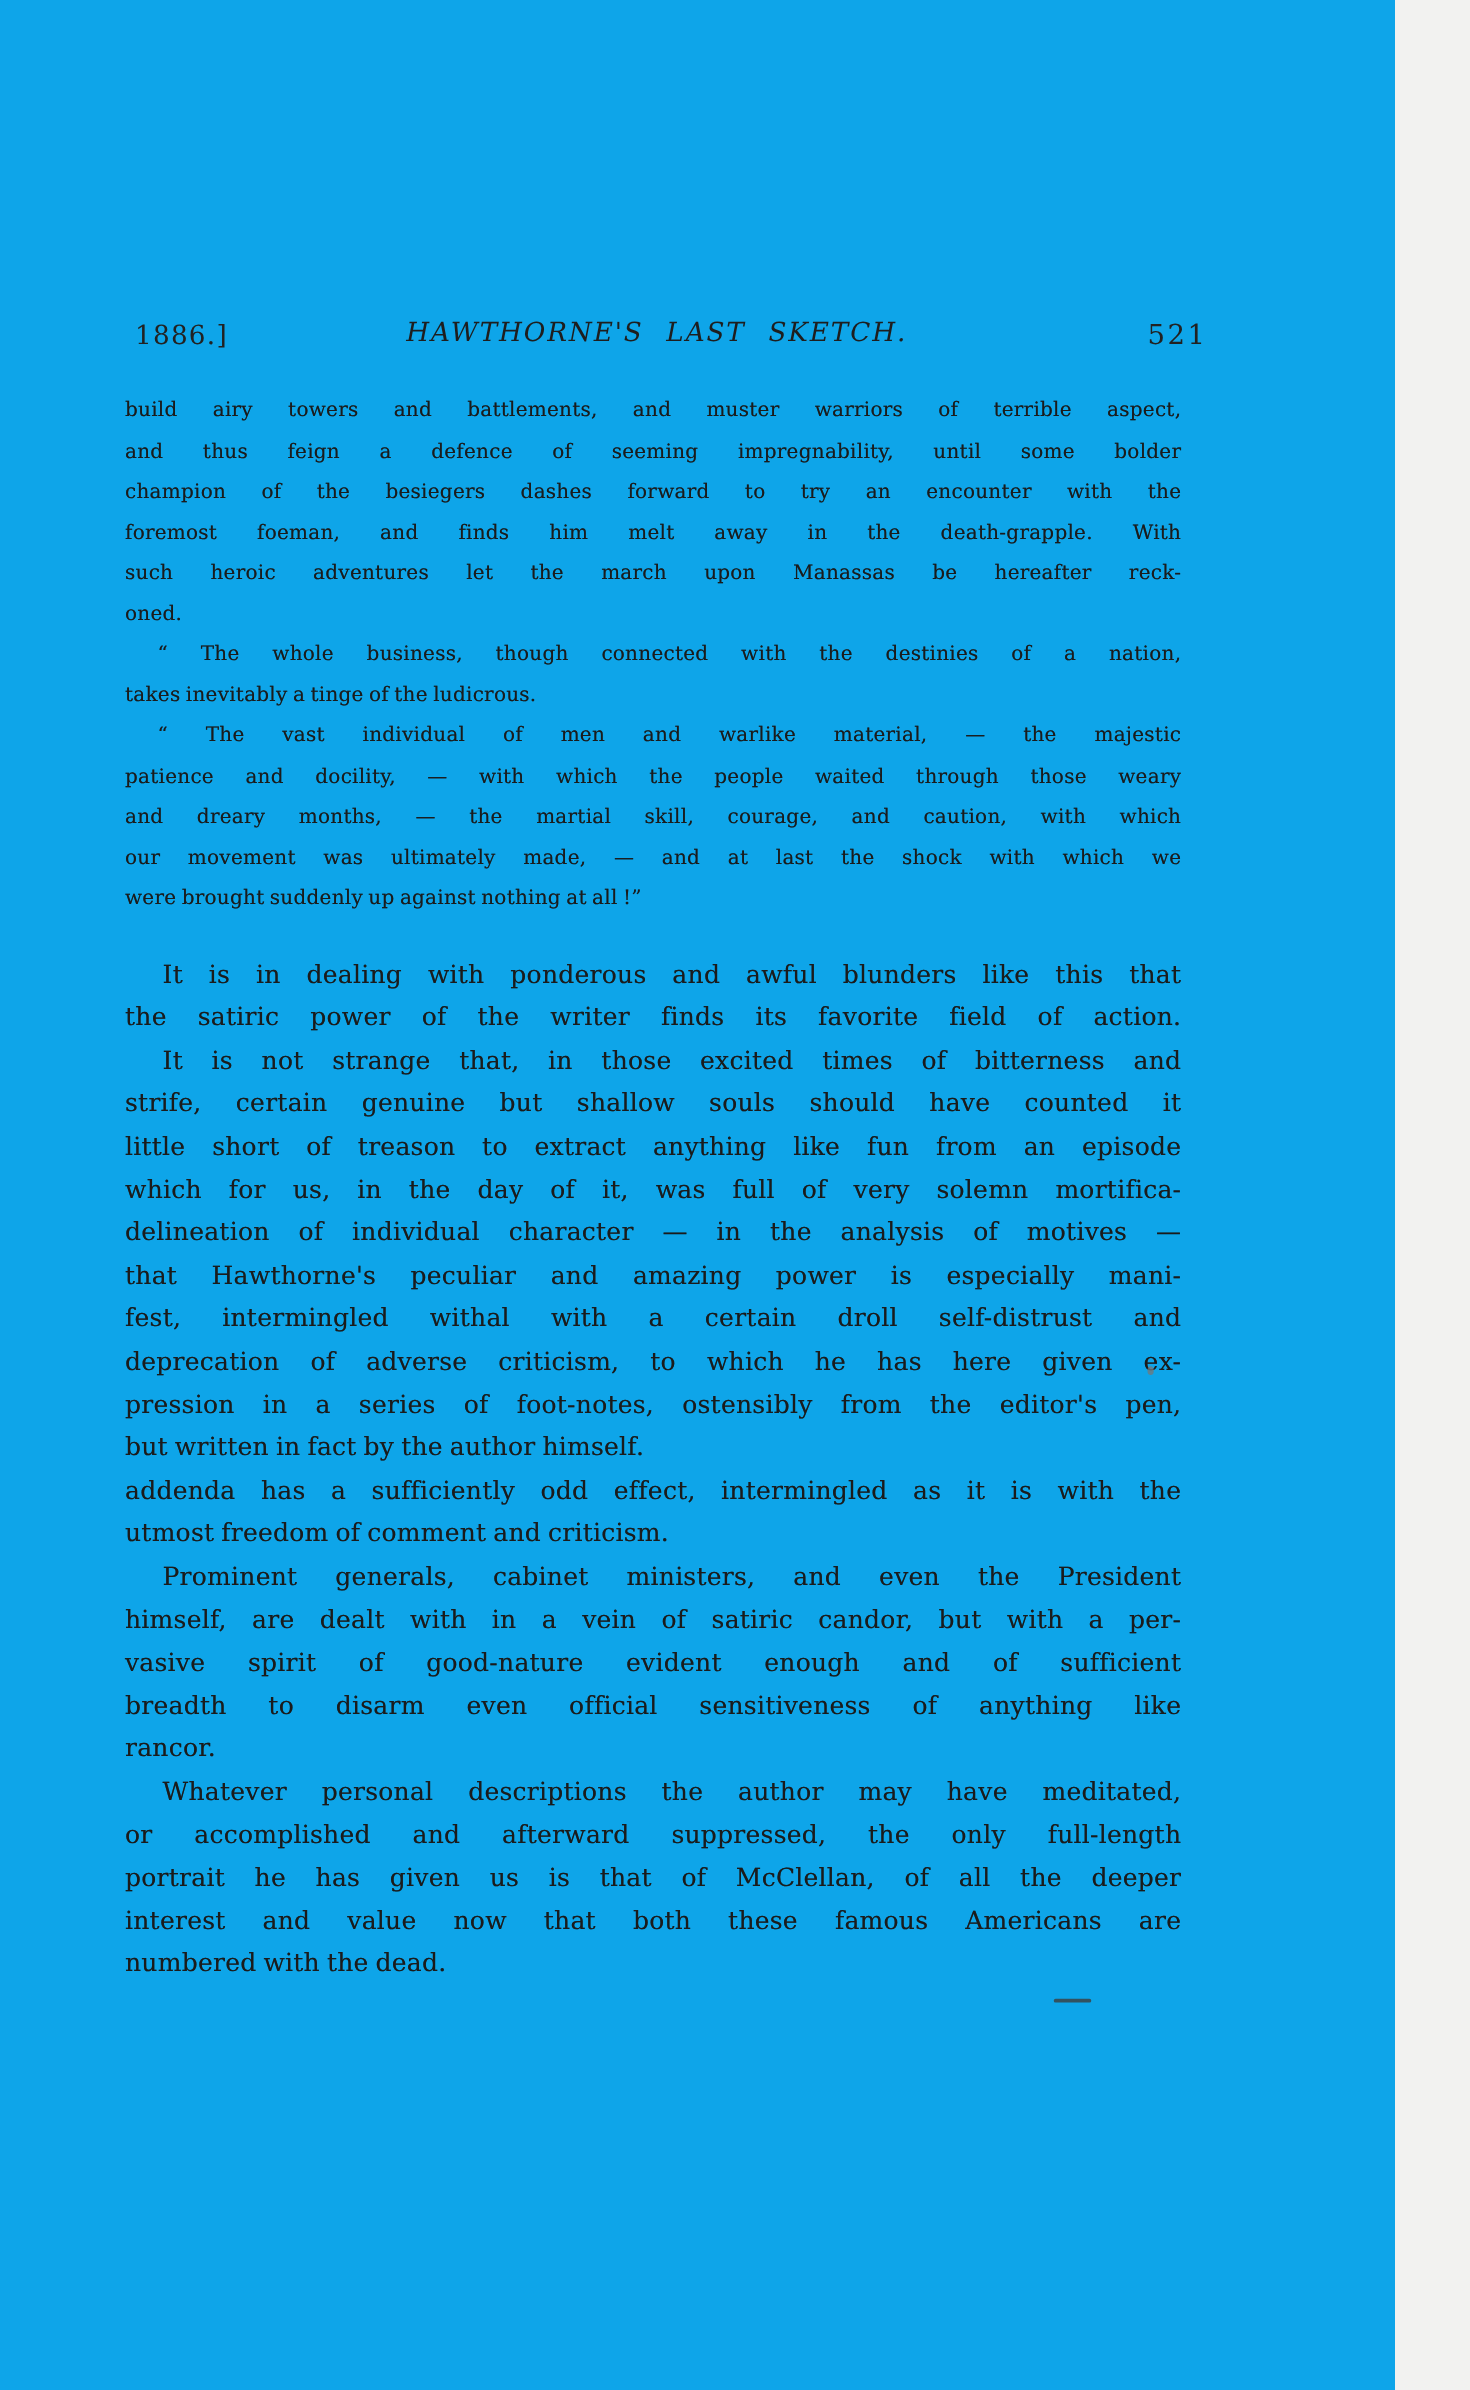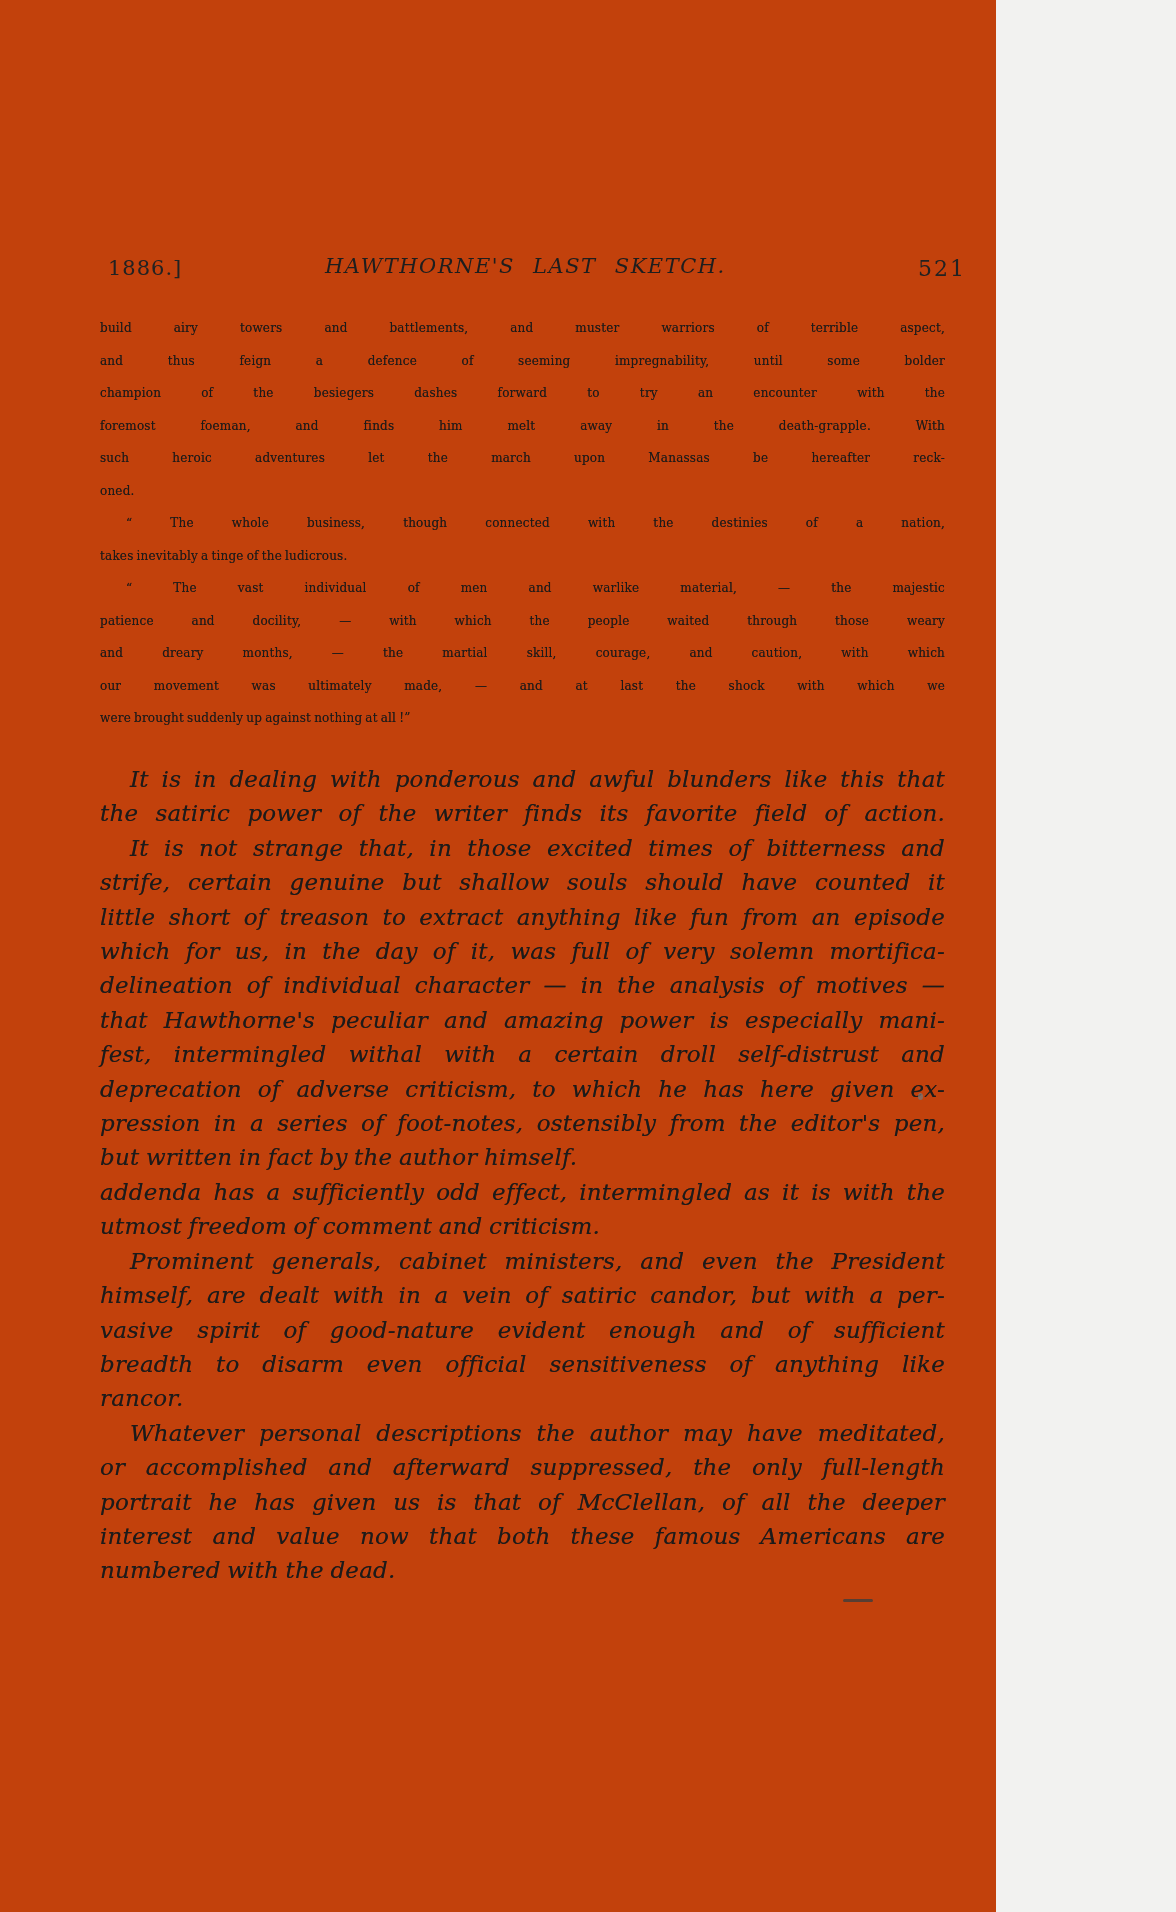--- a/index.html
+++ b/index.html
@@ -2,22 +2,22 @@
 <html><head>
 <meta charset="utf-8">
 <style>
   html,body{margin:0;padding:0;}
   body{
     width:1176px;height:1912px;
     background:#f2f2f0;
     font-family:"DejaVu Serif","Liberation Serif",serif;
   }
   .page{
-    position:relative;width:996px;height:1912px;
-    background:#c2410c;color:#1b1b1b;overflow:hidden;
+    position:relative;width:1116px;height:1912px;
+    background:#0ea5e9;color:#1b1b1b;overflow:hidden;
   }
   
   .running-head{position:absolute;top:254px;left:100px;width:845px;height:30px;}
   .folio-year{
     position:absolute;left:8px;top:2px;
     font-size:21px;letter-spacing:1px;color:#222;
   }
   .head-title{
     position:absolute;left:225px;width:300px;top:0;
     white-space:nowrap;
@@ -31,22 +31,22 @@
   
   .text-block{position:absolute;left:100px;width:845px;color:#1b1b1b;}
   .block-quote{top:312px;}
   .block-main{top:762px;}
   .tline{
     text-align:justify;text-align-last:justify;
     word-spacing:-1px;letter-spacing:0.2px;
     white-space:normal;overflow:visible;
     text-shadow:0 0 0.4px rgba(20,20,20,0.55);
   }
-  .block-quote .tline{font-size:12px;line-height:32.5px;}
-  .block-main .tline{font-size:23px;line-height:34.4px;font-style:italic;}
+  .block-quote .tline{font-size:16px;line-height:32.5px;}
+  .block-main .tline{font-size:20px;line-height:34.4px;}
   .tline.lastline{text-align-last:left;}
   .block-quote .tline.indent{text-indent:26px;}
   .block-main .tline.indent{text-indent:30px;}
   
   .ink-speck{
     position:absolute;left:918px;top:1093px;width:5px;height:7px;
     background:#777;border-radius:50%;opacity:0.75;
   }
   .ink-dash{
     position:absolute;left:843px;top:1599px;width:30px;height:3px;

